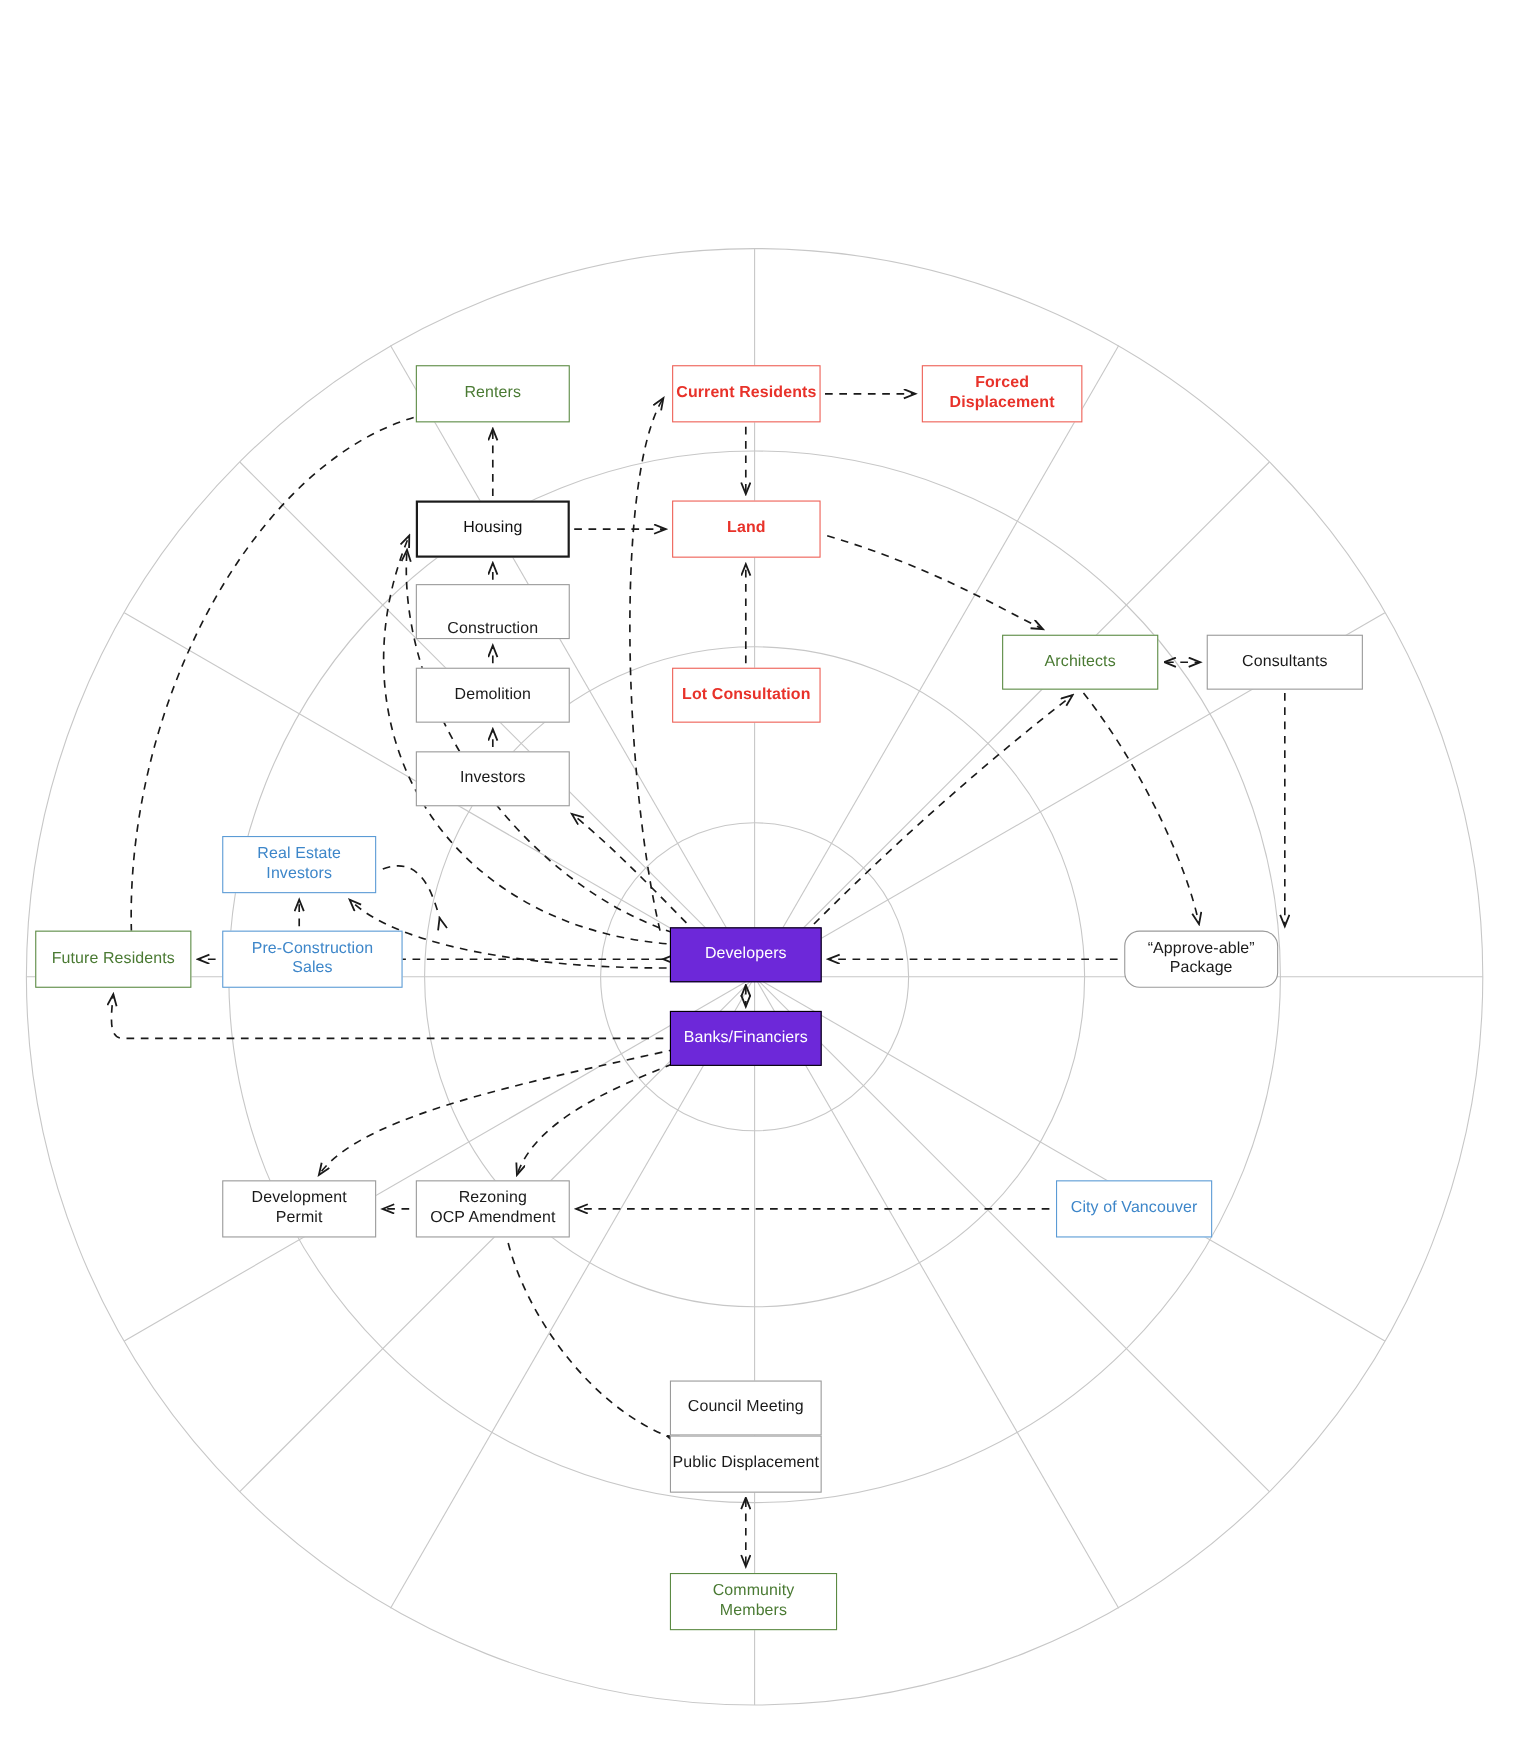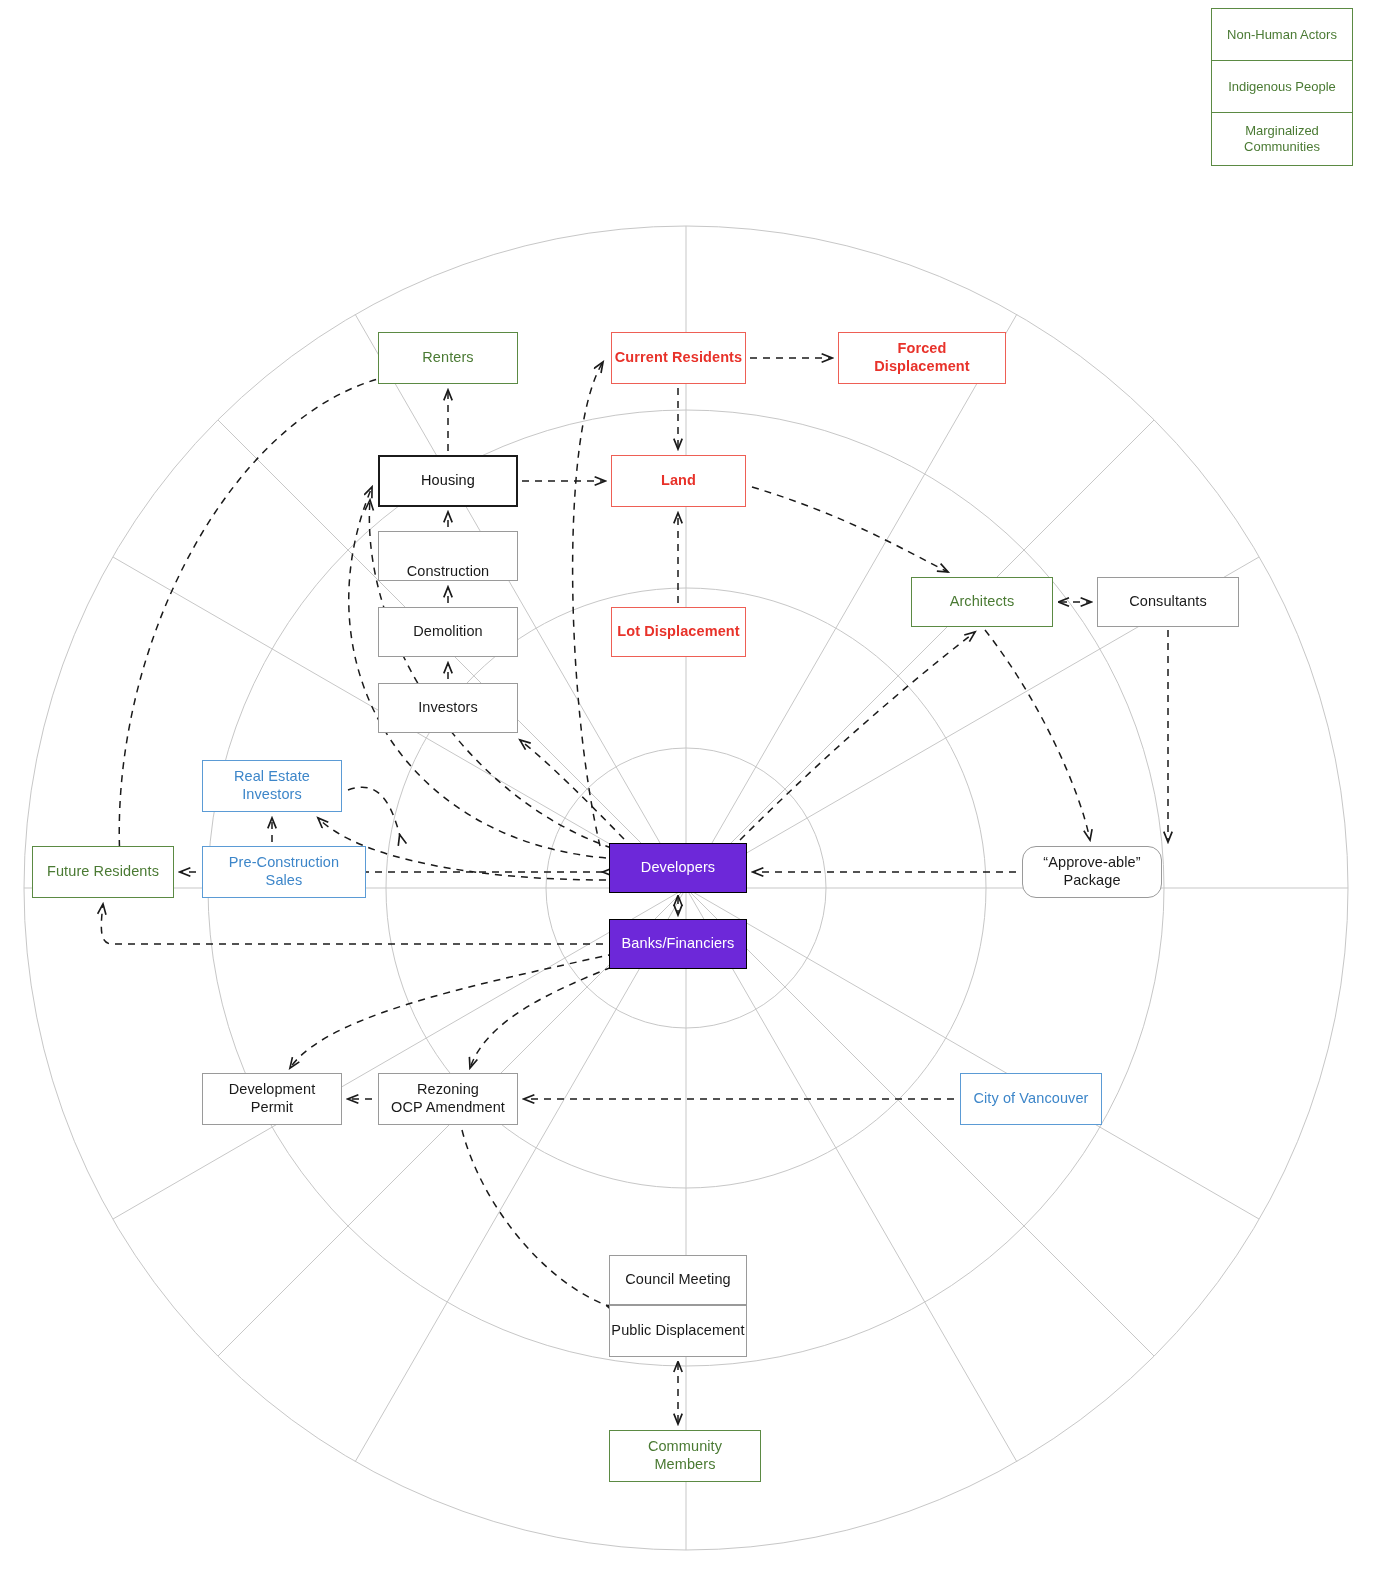--- a/index.html
+++ b/index.html
@@ -174,40 +174,29 @@
       <path d="M640,948 C500,980 330,1010 290,1068" marker-end="url(#ah)"></path>
 
       <path d="M660,948 C580,980 490,1010 470,1068" marker-end="url(#ah)"></path>
 
       <path d="M462,1130 C480,1200 540,1280 608,1306" marker-end="url(#ahs)"></path>
 
       <path d="M120,860 C108,640 240,400 400,374" marker-end="url(#ah)"></path>
     </g>
   </svg>
 
-  <div class="legend">
-    <div class="legend-item">
-        <span>Non-Human Actors</span>
-      </div>
-    <div class="legend-item">
-        <span>Indigenous People</span>
-      </div>
-    <div class="legend-item">
-        <span>Marginalized<br>Communities</span>
-      </div>
-  </div>
 
   <div id="nodes-host">
       <div class="node green" style="left: 378px; top: 332px; width: 140px; height: 52px;">
         <span>Renters</span>
       </div>
       <div class="node red" style="left: 611px; top: 332px; width: 135px; height: 52px;">
         <span>Current Residents</span>
       </div>
-      <div class="node red two" style="left: 838px; top: 332px; width: 168px; height: 52px;">
+      <div class="node red two" style="left: 838px; top: 332px; width: 146px; height: 52px;">
         <span>Forced<br>Displacement</span>
       </div>
       <div class="node heavy" style="left: 378px; top: 455px; width: 140px; height: 52px; align-items: center;">
         <span>Housing</span>
       </div>
       <div class="node red" style="left: 611px; top: 455px; width: 135px; height: 52px;">
         <span>Land</span>
       </div>
       <div class="node " style="left: 378px; top: 531px; width: 140px; height: 50px; align-items: flex-end;">
         <span>Construction</span>
@@ -215,21 +204,21 @@
       <div class="node green" style="left: 911px; top: 577px; width: 142px; height: 50px;">
         <span>Architects</span>
       </div>
       <div class="node " style="left: 1097px; top: 577px; width: 142px; height: 50px;">
         <span>Consultants</span>
       </div>
       <div class="node " style="left: 378px; top: 607px; width: 140px; height: 50px;">
         <span>Demolition</span>
       </div>
       <div class="node red" style="left: 611px; top: 607px; width: 135px; height: 50px;">
-        <span>Lot Displacement</span>
+        <span>Lot Consultation</span>
       </div>
       <div class="node " style="left: 378px; top: 683px; width: 140px; height: 50px;">
         <span>Investors</span>
       </div>
       <div class="node blue two" style="left: 202px; top: 760px; width: 140px; height: 52px;">
         <span>Real Estate<br>Investors</span>
       </div>
       <div class="node green" style="left: 32px; top: 846px; width: 142px; height: 52px;">
         <span>Future Residents</span>
       </div>

